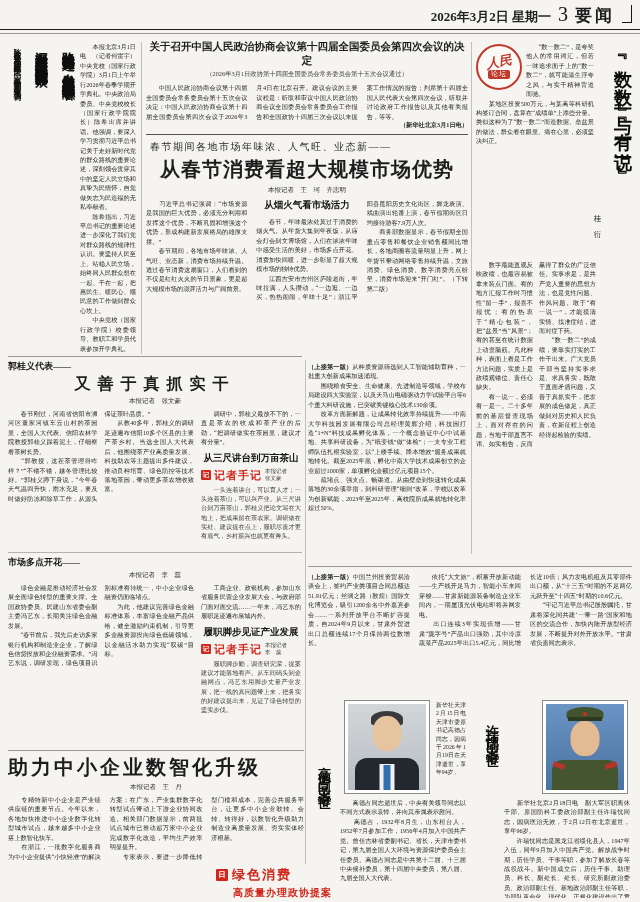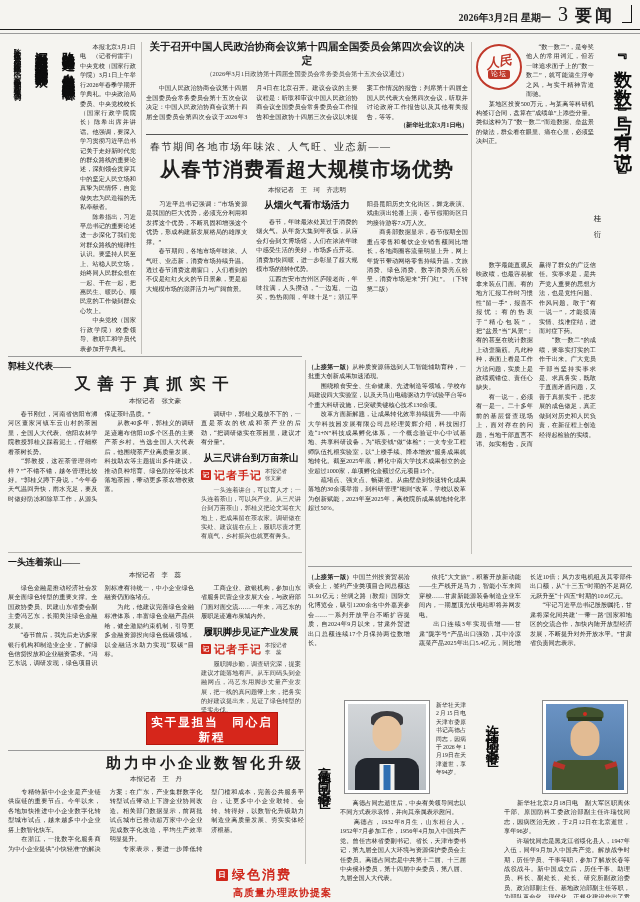--- a/index.html
+++ b/index.html
@@ -8,21 +8,21 @@
   .blk{position:absolute;overflow:hidden;}
   .body{font-size:6.2px;line-height:1.52;text-align:justify;white-space:pre-line;color:#262626;}
   .cols2{column-count:2;column-gap:7px;}
   .cols3{column-count:3;column-gap:9px;}
 
   
   .masthead{position:absolute;left:0;top:0;width:640px;height:30px;}
   .logo{position:absolute;left:8px;top:1px;font-size:24px;font-weight:900;font-style:italic;
         letter-spacing:2px;color:#101010;}
   .head-right{position:absolute;right:8px;top:3px;display:flex;align-items:baseline;gap:7px;}
-  .issue-date{font-size:10px;color:#222;font-weight:700;}
+  .issue-date{font-size:13px;color:#222;font-weight:700;}
   .page-num{font-size:20px;color:#161616;}
   .section-title{font-size:17px;font-weight:700;letter-spacing:3px;}
   .corner{display:inline-block;width:9px;height:17px;border-right:1.6px solid #151515;
           border-bottom:1.6px solid #151515;transform:translateY(2px);}
   .head-rule{position:absolute;left:0;top:29px;width:640px;border-top:1.8px solid #1a1a1a;}
   .head-rule2{position:absolute;left:0;top:33px;width:640px;border-top:1px solid #9a9a9a;}
 
   
   .vd{position:absolute;border-left:1px solid #c2c0bb;width:0;}
   .hrule{position:absolute;border-top:1px solid #9a9a9a;height:0;}
@@ -70,21 +70,21 @@
 
   .green{left:8px;top:556px;width:294px;height:192px;}
   .green-body{width:186px;height:132px;}
 
   .series-box{left:146px;top:712px;width:132px;height:33px;background:#d6261b;color:#fff;
               text-align:center;box-shadow:0 0 0 1px #b5170e inset;}
   .series-l1{font-size:11.5px;font-weight:900;letter-spacing:2px;margin-top:3px;}
 
   
   .sme{left:8px;top:754px;width:296px;height:148px;}
-  .sme-h{font-size:15px;font-weight:900;text-align:right;letter-spacing:3px;}
+  .sme-h{font-size:20px;font-weight:900;text-align:left;letter-spacing:3px;}
   .sme-body{height:116px;margin-top:2px;}
 
   .bottom-red{left:214px;top:864px;width:142px;height:36px;background:#f5f4f0;padding:2px 0 0 2px;}
   .br-row{display:flex;align-items:center;gap:4px;}
   .ricon2{width:12px;height:12px;background:#cf271b;color:#fff;font-size:7.5px;line-height:12px;
           text-align:center;font-weight:700;border-radius:1px;flex:0 0 auto;}
   .br-l1{font-size:13px;font-weight:900;color:#cf271b;letter-spacing:2px;}
   .br-l2{font-size:10px;color:#cf271b;letter-spacing:1px;margin:2px 0 0 17px;font-weight:700;}
 
   
@@ -223,21 +223,21 @@
           <span class="rtag">记者手记</span>
           <span class="tag-by">本报记者
 张文豪</span>
         </div>
         <div class="note-text">　　一头连着讲台，可以育人才；一头连着茶山，可以兴产业。从三尺讲台到万亩茶山，郭桂义把论文写在大地上，把成果留在茶农家。调研做在实处、建议提在点上，履职尽责才更有底气，乡村振兴也就更有奔头。</div>
       </div>
     </div>
   </section>
 
   <section class="blk green">
-    <div class="kick2">一头连着茶山——</div>
+    <div class="kick2">市场多点开花——</div>
     <div class="by">本报记者　李　蕊</div>
     <div class="wrap2">
       <div class="green-body cols2">
         <div class="body">　　绿色金融是推动经济社会发展全面绿色转型的重要支撑。全国政协委员、民建山东省委会副主委冯艺东，长期关注绿色金融发展。
 　　“春节前后，我先后走访多家银行机构和制造业企业，了解绿色信贷投放和企业融资需求。”冯艺东说，调研发现，绿色项目识别标准有待统一，中小企业绿色融资仍面临堵点。
 　　为此，他建议完善绿色金融标准体系，丰富绿色金融产品供给，健全激励约束机制，引导更多金融资源投向绿色低碳领域，以金融活水助力实现“双碳”目标。</div>
       </div>
       <div class="side">
         <div class="body">　　工商企业、政银机构，参加山东省服务民营企业发展大会，与政府部门面对面交流……一年来，冯艺东的履职足迹遍布泉城内外。</div>
         <div class="note-h">履职脚步见证产业发展</div>
@@ -245,24 +245,20 @@
           <span class="ricon">记</span>
           <span class="rtag">记者手记</span>
           <span class="tag-by">本报记者
 李　蕊</span>
         </div>
         <div class="note-text">　　履职脚步勤，调查研究深，提案建议才能落地有声。从车间码头到金融网点，冯艺东用脚步丈量产业发展，把一线的真问题带上来，把务实的好建议提出来，见证了绿色转型的坚实步伐。</div>
       </div>
     </div>
   </section>
 
-  <div class="blk series-box">
-    <div class="series-l1">实干显担当　同心启新程</div>
-
-  </div>
 
   <section class="blk sme">
     <div class="sme-h">助力中小企业数智化升级</div>
     <div class="by">本报记者　王　丹</div>
     <div class="sme-body cols3">
       <div class="body">　　专精特新中小企业是产业链供应链的重要节点。今年以来，各地加快推进中小企业数字化转型城市试点，越来越多中小企业搭上数智化快车。
 　　在浙江，一批数字化服务商为中小企业提供“小快轻准”的解决方案；在广东，产业集群数字化转型试点带动上下游企业协同改造。相关部门数据显示，前两批试点城市已推动超万家中小企业完成数字化改造，平均生产效率明显提升。
 　　专家表示，要进一步降低转型门槛和成本，完善公共服务平台，让更多中小企业敢转、会转、转得好，以数智化升级助力制造业高质量发展、夯实实体经济根基。</div>
     </div>
   </section>

